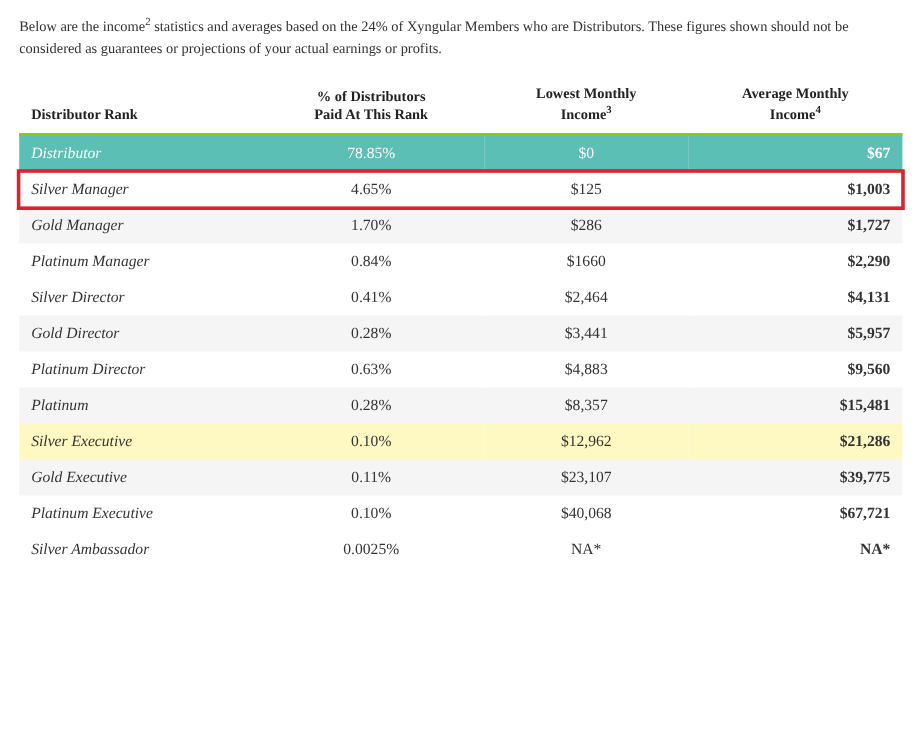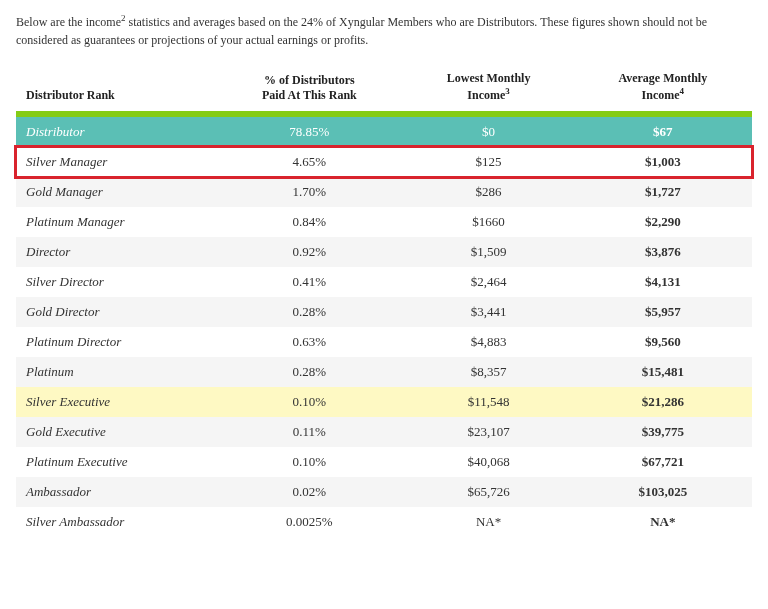--- a/index.html
+++ b/index.html
@@ -29,21 +29,21 @@
     }
     thead tr {
       background: #fff;
     }
     thead th {
       padding: 8px 10px;
       text-align: center;
       font-weight: bold;
       font-size: 12px;
       color: #222;
-      border-bottom: 6px solid #84cc16;
+      border-bottom: 2px solid #84cc16;
       vertical-align: bottom;
     }
     thead th:first-child {
       text-align: left;
     }
     tbody tr:nth-child(even) {
       background: #f5f5f5;
     }
     tbody tr:nth-child(odd) {
       background: #fff;
@@ -64,20 +64,21 @@
       text-align: center;
       color: #333;
       border: none;
     }
     tbody td:first-child {
       text-align: left;
       font-style: italic;
     }
     tbody td:last-child {
       font-weight: bold;
+      text-align: right;
     }
   </style>
 </head>
 <body>
 
 <p class="intro-text">
   Below are the income<sup>2</sup> statistics and averages based on the 24% of Xyngular Members who are Distributors. These figures shown should not be considered as guarantees or projections of your actual earnings or profits.
 </p>
 
 <table>
@@ -107,26 +108,20 @@
         <td>1.70%</td>
         <td>$286</td>
         <td>$1,727</td>
       </tr>
       <tr style="background: rgb(255, 255, 255);">
         <td>Platinum Manager</td>
         <td>0.84%</td>
         <td>$1660</td>
         <td>$2,290</td>
       </tr>
-      <tr style="background: rgb(245, 245, 245);">
-        <td>Director</td>
-        <td>0.92%</td>
-        <td>$1,509</td>
-        <td>$3,876</td>
-      </tr>
       <tr style="background: rgb(255, 255, 255);">
         <td>Silver Director</td>
         <td>0.41%</td>
         <td>$2,464</td>
         <td>$4,131</td>
       </tr>
       <tr style="background: rgb(245, 245, 245);">
         <td>Gold Director</td>
         <td>0.28%</td>
         <td>$3,441</td>
@@ -140,41 +135,35 @@
       </tr>
       <tr style="background: rgb(245, 245, 245);">
         <td>Platinum</td>
         <td>0.28%</td>
         <td>$8,357</td>
         <td>$15,481</td>
       </tr>
       <tr style="background: #fef9c3;">
         <td>Silver Executive</td>
         <td>0.10%</td>
-        <td>$11,548</td>
+        <td>$12,962</td>
         <td>$21,286</td>
       </tr>
       <tr style="background: rgb(245, 245, 245);">
         <td>Gold Executive</td>
         <td>0.11%</td>
         <td>$23,107</td>
         <td>$39,775</td>
       </tr>
       <tr style="background: rgb(255, 255, 255);">
         <td>Platinum Executive</td>
         <td>0.10%</td>
         <td>$40,068</td>
         <td>$67,721</td>
       </tr>
-      <tr style="background: rgb(245, 245, 245);">
-        <td>Ambassador</td>
-        <td>0.02%</td>
-        <td>$65,726</td>
-        <td>$103,025</td>
-      </tr>
       <tr style="background: rgb(255, 255, 255);">
         <td>Silver Ambassador</td>
         <td>0.0025%</td>
         <td>NA*</td>
         <td>NA*</td>
       </tr>
     </tbody>
 </table>
 
 </body></html>

